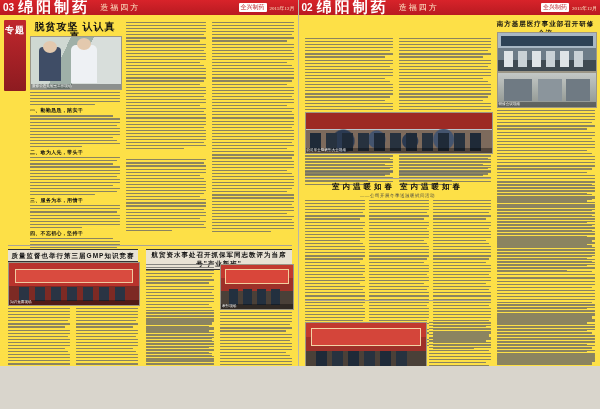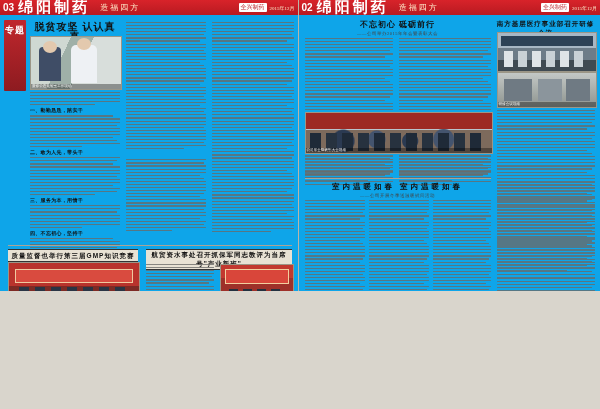--- a/index.html
+++ b/index.html
@@ -3,21 +3,21 @@
 <meta charset="utf-8">
 <style>
   html,body{margin:0;padding:0;}
   body{
     width:600px;height:409px;
     background:#d9d5cc;
     font-family:"Liberation Serif", serif;
     overflow:hidden;
   }
   .spread{position:relative;width:600px;height:409px;display:flex;}
-  .page{position:relative;background:#0ea5e9;height:291px;overflow:hidden;}
+  .page{position:relative;background:#fde047;height:366px;overflow:hidden;}
   .page-left{width:298px;border-right:1px solid #b9b4a7;}
   .page-right{width:302px;}
 
   
   .masthead{
     position:relative;height:15px;
     background:linear-gradient(to bottom,#d8232a,#b81a21);
     color:#fff;display:flex;align-items:center;
   }
   .mh-num{
@@ -517,24 +517,20 @@
     <div class="masthead">
       <span class="mh-num">02</span>
       <span class="mh-title">绵阳制药</span>
       <span class="mh-sub">造福四方</span>
       <span class="mh-right">
         <span class="lbl">全兴制药</span>
         <span class="date">2015年12月</span>
       </span>
     </div>
 
-    <div class="col" style="left:6px;top:20px;width:186px;">
-      <div class="hl" style="font-size:8px;line-height:10px;">不忘初心 砥砺前行</div>
-      <div class="kicker" style="margin-top:1px;">——公司举办2015年年会暨表彰大会</div>
-    </div>
 
     <div class="col lines" style="left:6px;top:38px;width:88px;">
       <i></i>
         <i></i>
         <i></i>
         <i></i>
         <i></i>
         <i></i>
         <i></i>
         <i></i>

